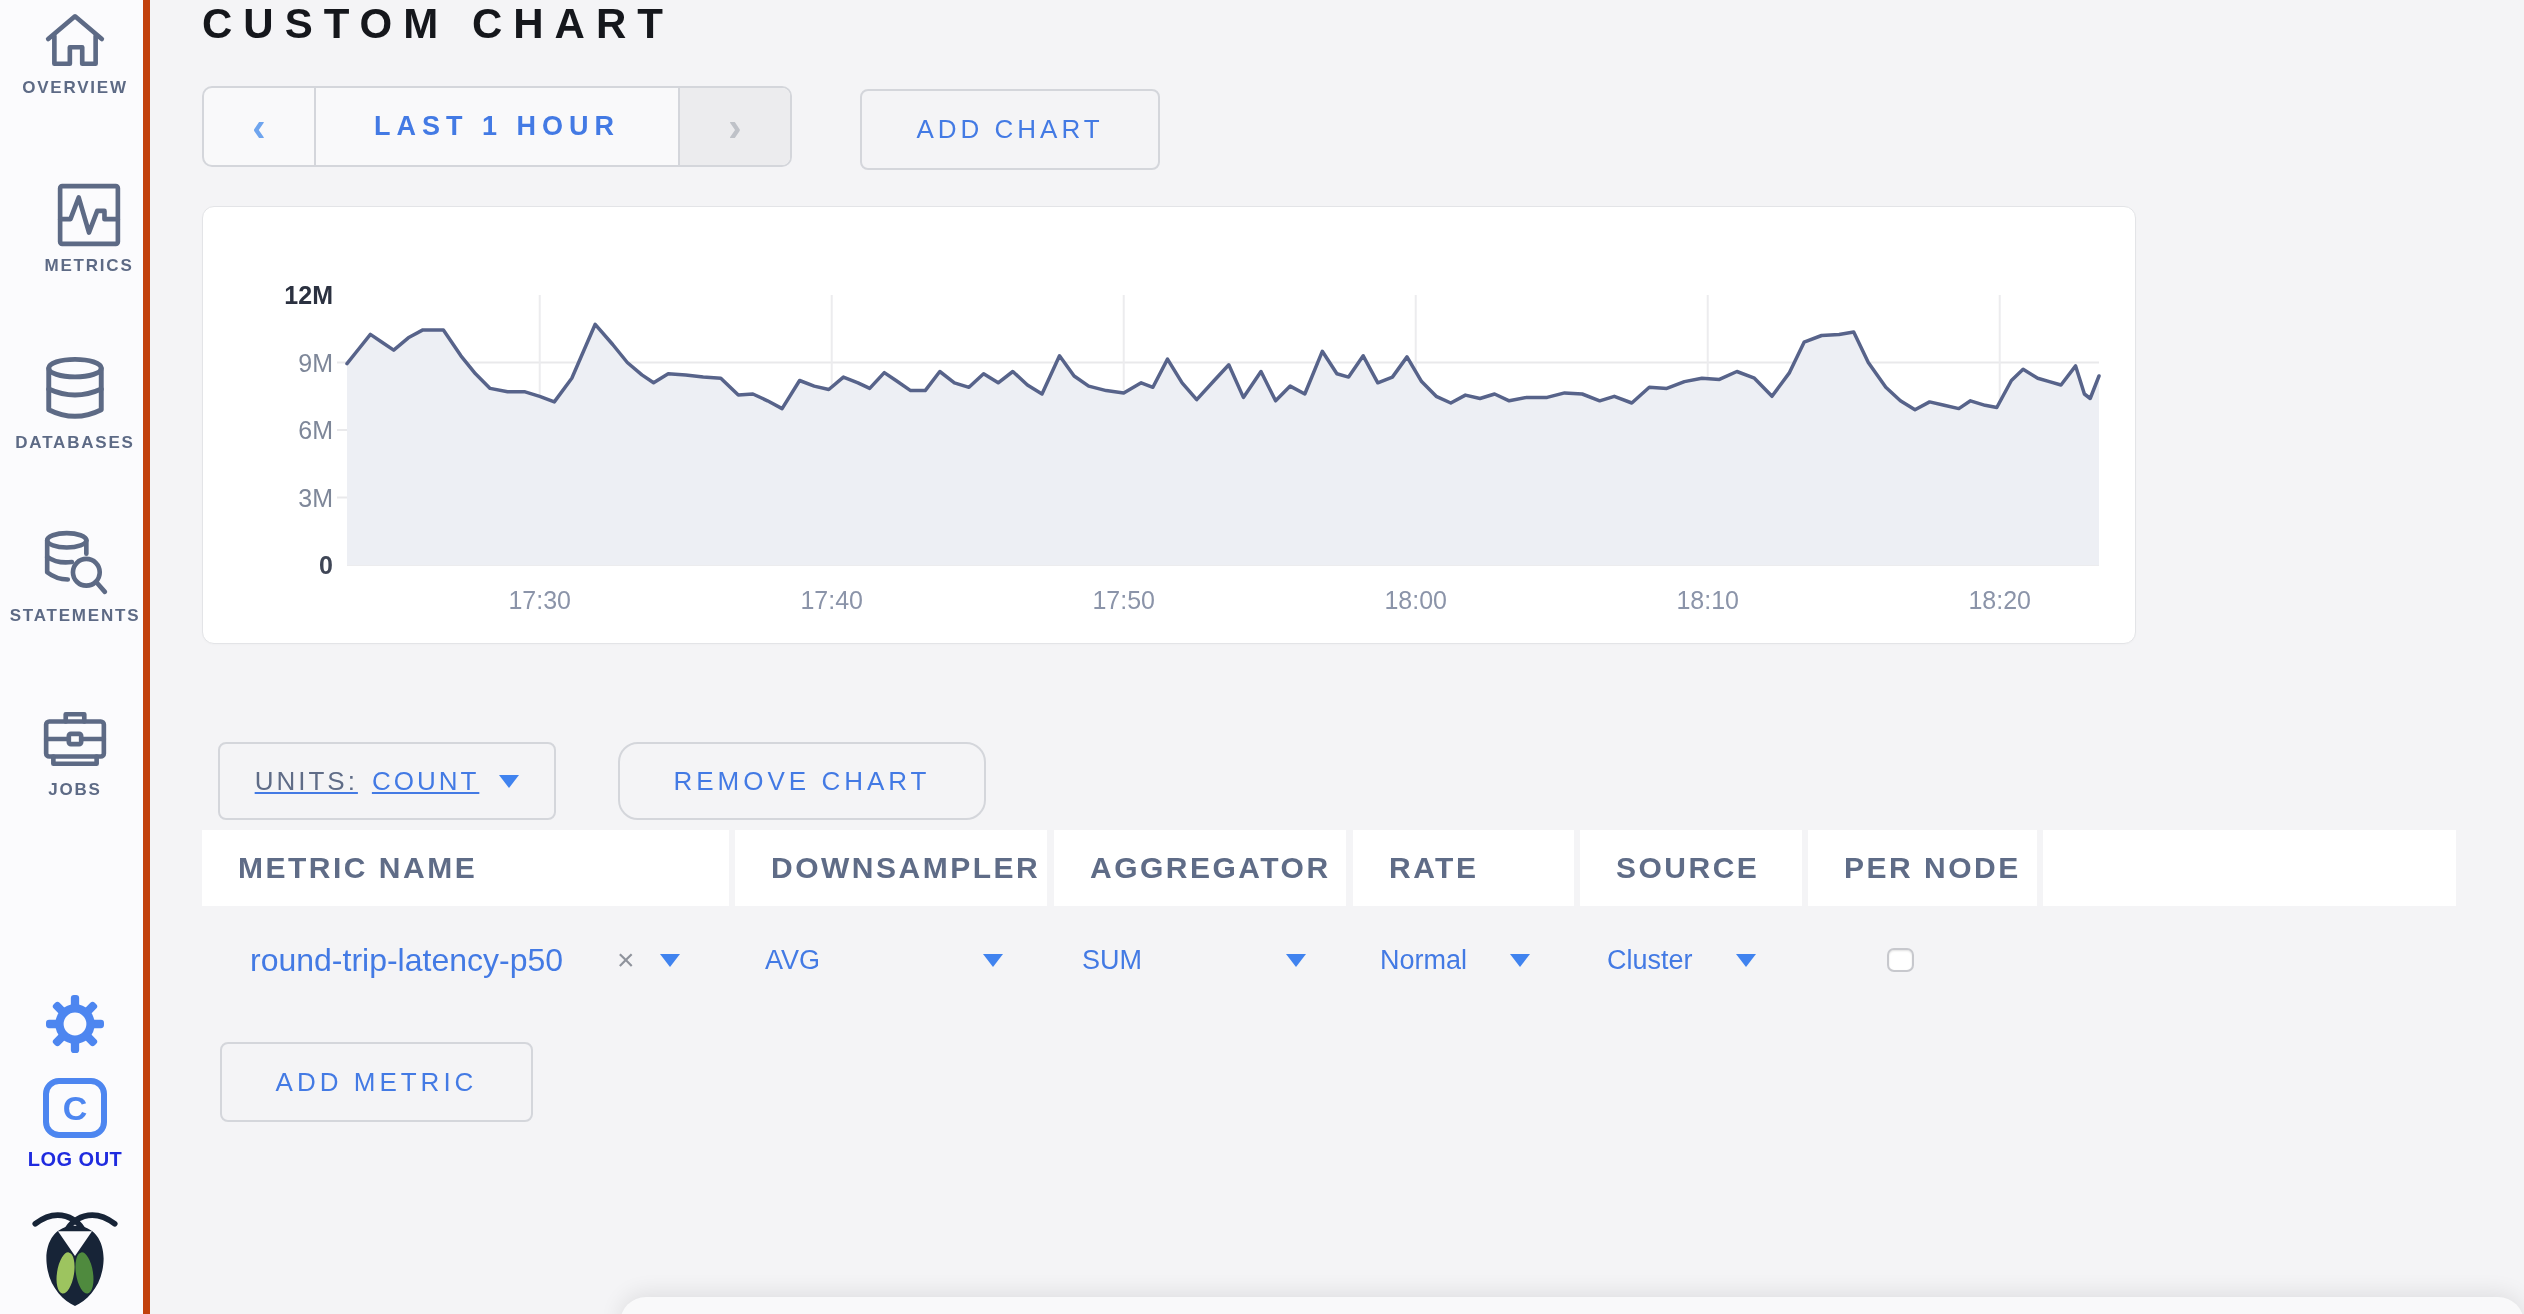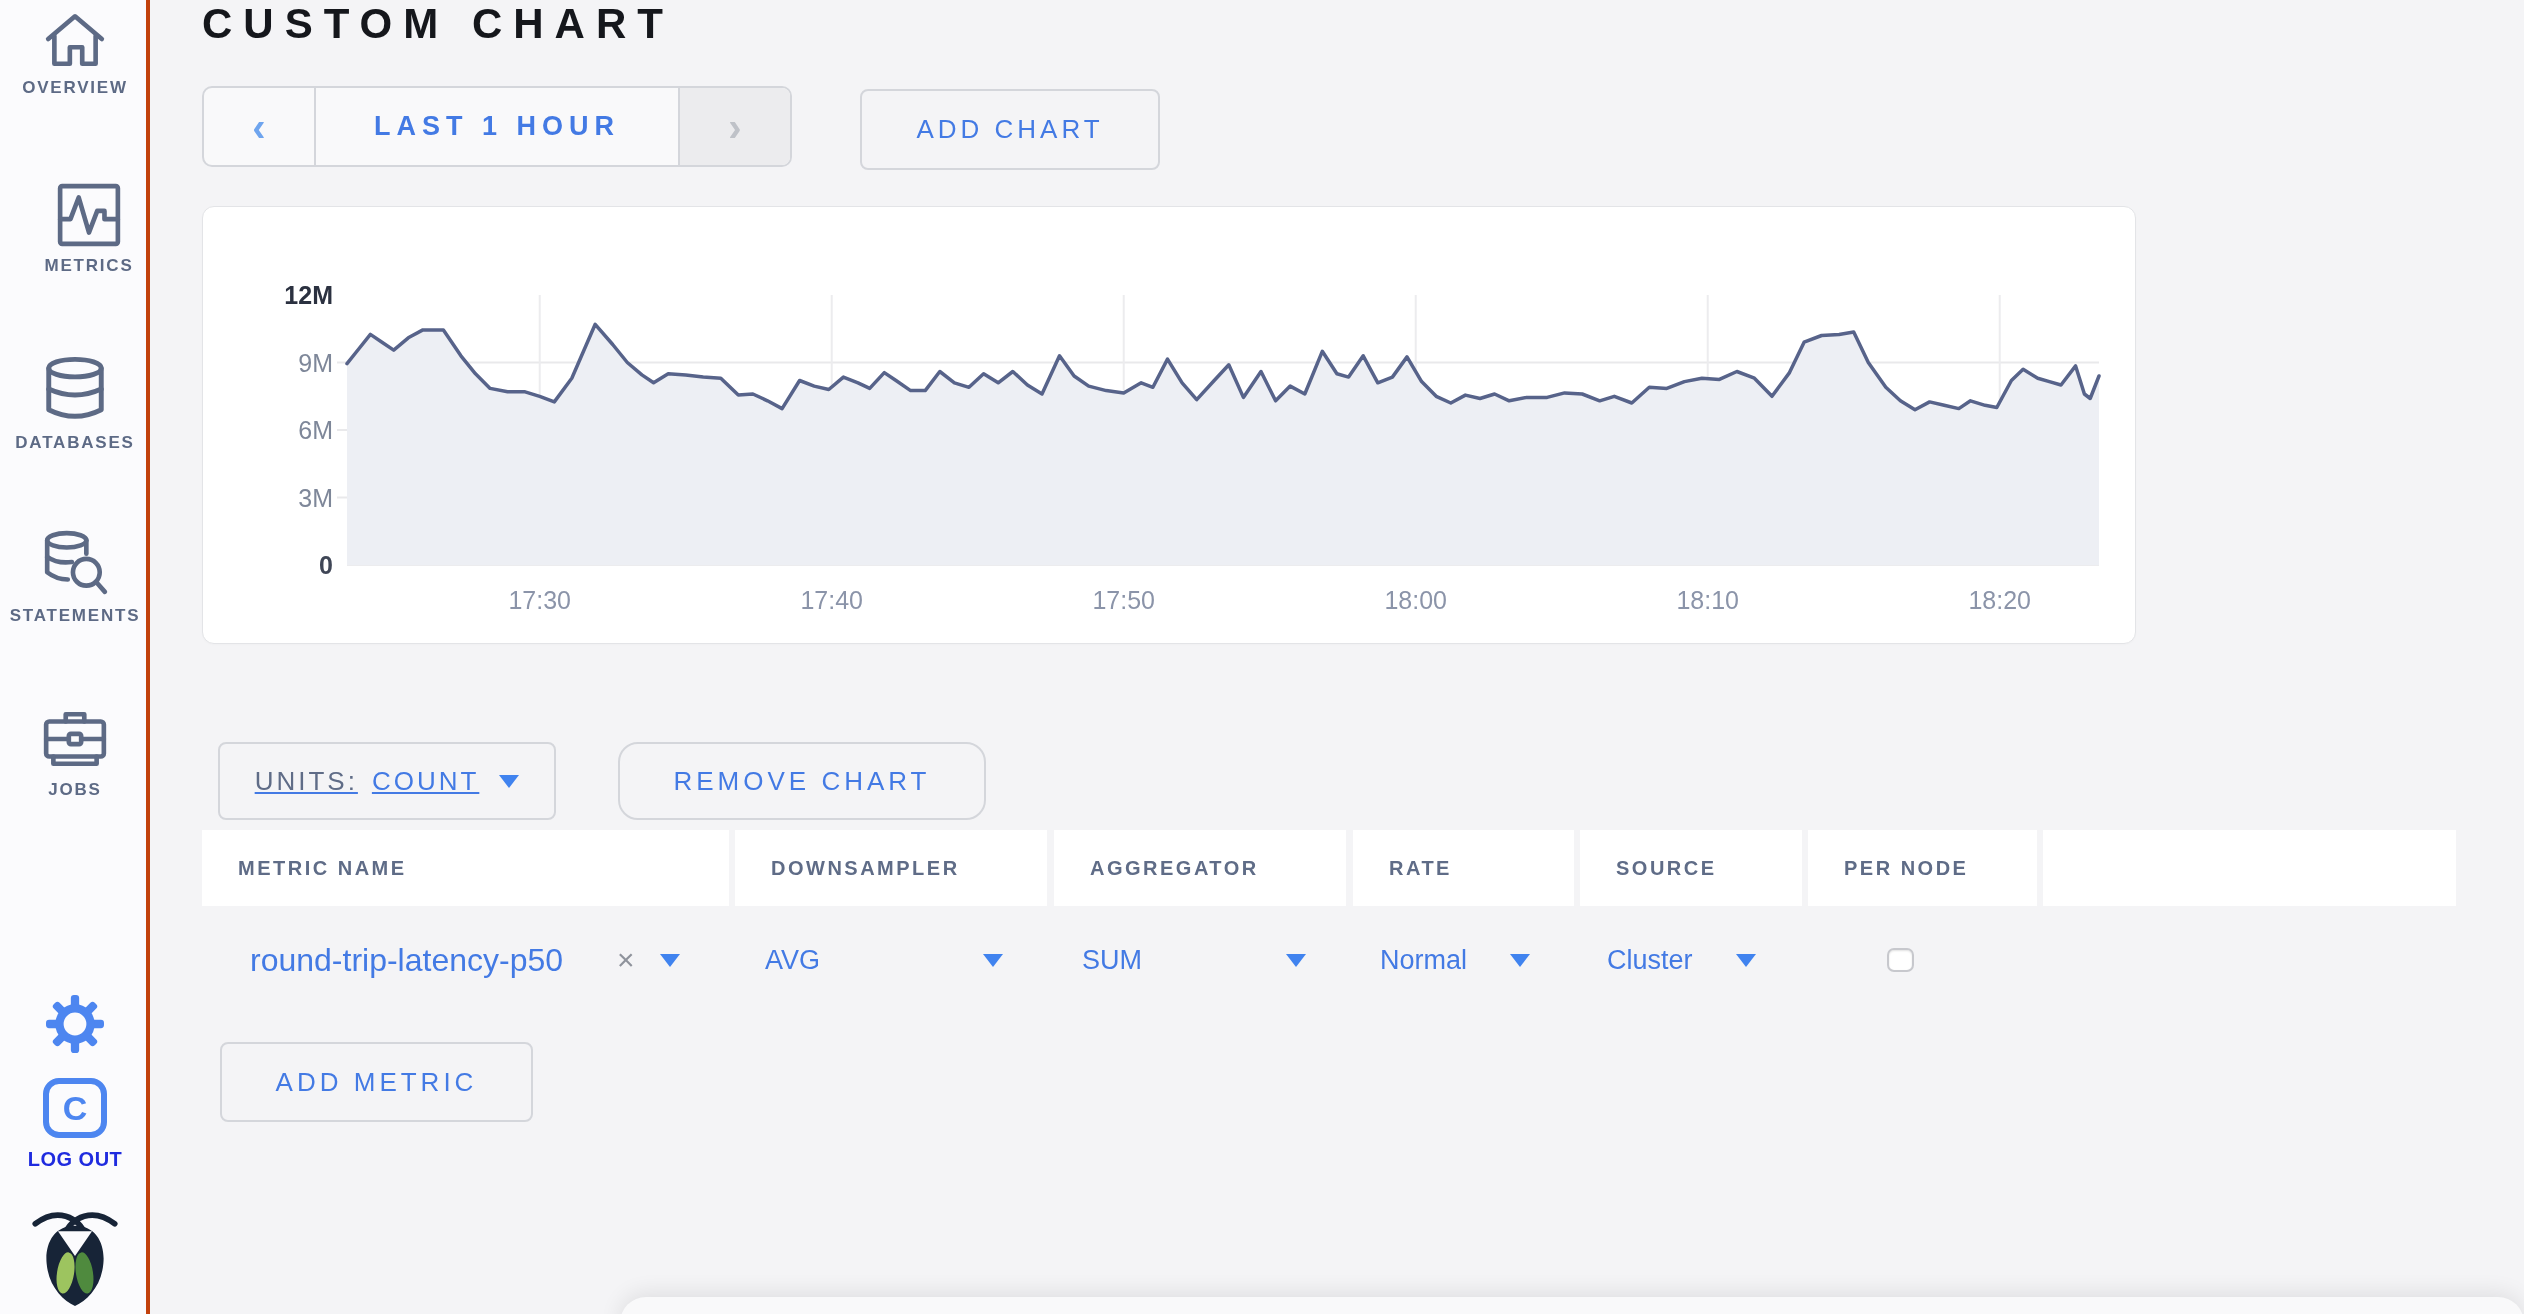--- a/index.html
+++ b/index.html
@@ -1,21 +1,21 @@
 <!DOCTYPE html>
 <html><head>
 <meta charset="utf-8">
 <style>
   * { margin:0; padding:0; box-sizing:border-box; }
   html,body { width:2524px; height:1314px; overflow:hidden;
     font-family:"Liberation Sans", sans-serif; background:#f4f4f6; }
 
   
   .sidebar { position:absolute; left:0; top:0; width:150px; height:1314px;
-    background:#fbfbfd; border-right:4px solid #c2410c; z-index:5; }
+    background:#fbfbfd; border-right:7px solid #c2410c; z-index:5; }
   .nav-item { position:absolute; left:0; width:150px; text-align:center; cursor:pointer; }
   .nav-label { display:block; font-size:17px; font-weight:bold; letter-spacing:1.8px;
     color:#5d6a85; margin-top:8px; }
   .nav-icon svg { display:block; margin:0 auto; }
   .icon-stroke { fill:none; stroke:#5d6a85; stroke-width:4.5; stroke-linecap:round; stroke-linejoin:round; }
 
   .gear-wrap { position:absolute; left:0; top:995px; width:150px; text-align:center; cursor:pointer; }
   .logout-wrap { position:absolute; left:0; top:1078px; width:150px; text-align:center; cursor:pointer; }
   .c-badge { width:64px; height:60px; margin:0 auto; border:6px solid #4d86f0; border-radius:16px;
     display:flex; align-items:center; justify-content:center;
@@ -62,21 +62,21 @@
   .units-value { color:#437ae4; letter-spacing:3px; }
   .remove-chart-btn { position:absolute; left:618px; top:742px; width:368px; height:78px;border-radius:20px; }
 
   .caret { display:inline-block; width:0; height:0; border-left:10px solid transparent;
     border-right:10px solid transparent; border-top:13px solid #4083ef; margin-left:6px; }
 
   
   .mtable { position:absolute; left:202px; top:830px; width:2254px; height:184px; }
   .th-cell { position:absolute; top:0; height:76px; background:#ffffff;
     display:flex; align-items:center; padding-left:36px;
-    font-size:20px; font-weight:bold; letter-spacing:2.5px; color:#5f6c87; }
+    font-size:30px; font-weight:bold; letter-spacing:2.5px; color:#5f6c87; }
   .mrow { position:absolute; top:76px; left:0; width:2254px; height:108px; }
   .cell-item { position:absolute; top:0; height:108px; display:flex; align-items:center; }
   .blue-val { color:#437ae4; font-size:27px; cursor:pointer; }
   .metric-name { font-size:32px; }
   .x-glyph { color:#8f939c; font-size:30px; cursor:pointer; }
   .checkbox { width:27px; height:24px; background:#ffffff; border:2px solid #c7c8cd;
     border-radius:7px; box-shadow:inset 0 1px 2px rgba(0,0,0,0.12); cursor:pointer; }
   .remove-metric-btn { position:absolute; left:1855px; top:87px; width:379px; height:80px; }
   .add-metric-btn { position:absolute; left:220px; top:1042px; width:313px; height:80px; }
 

